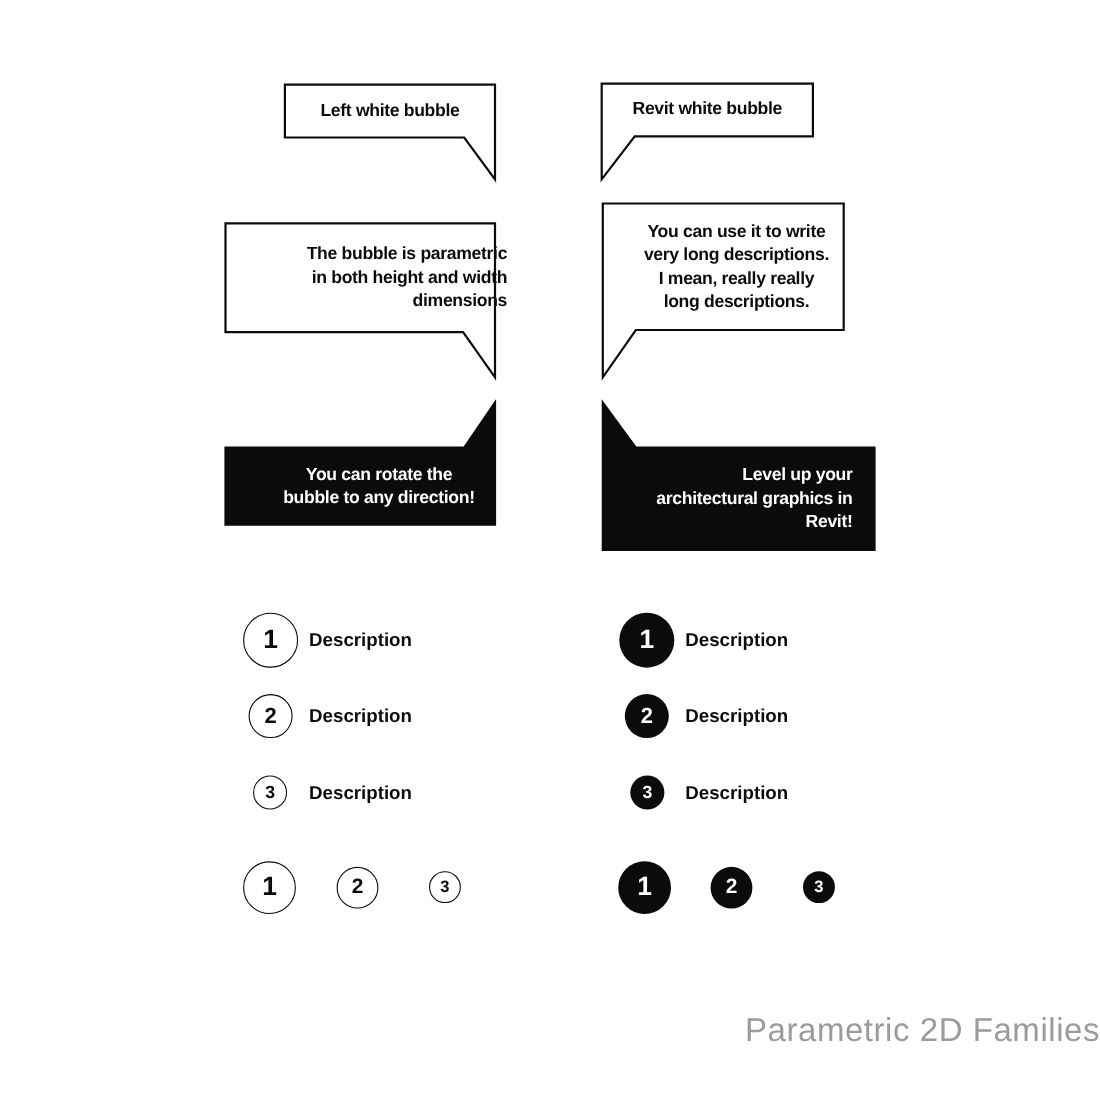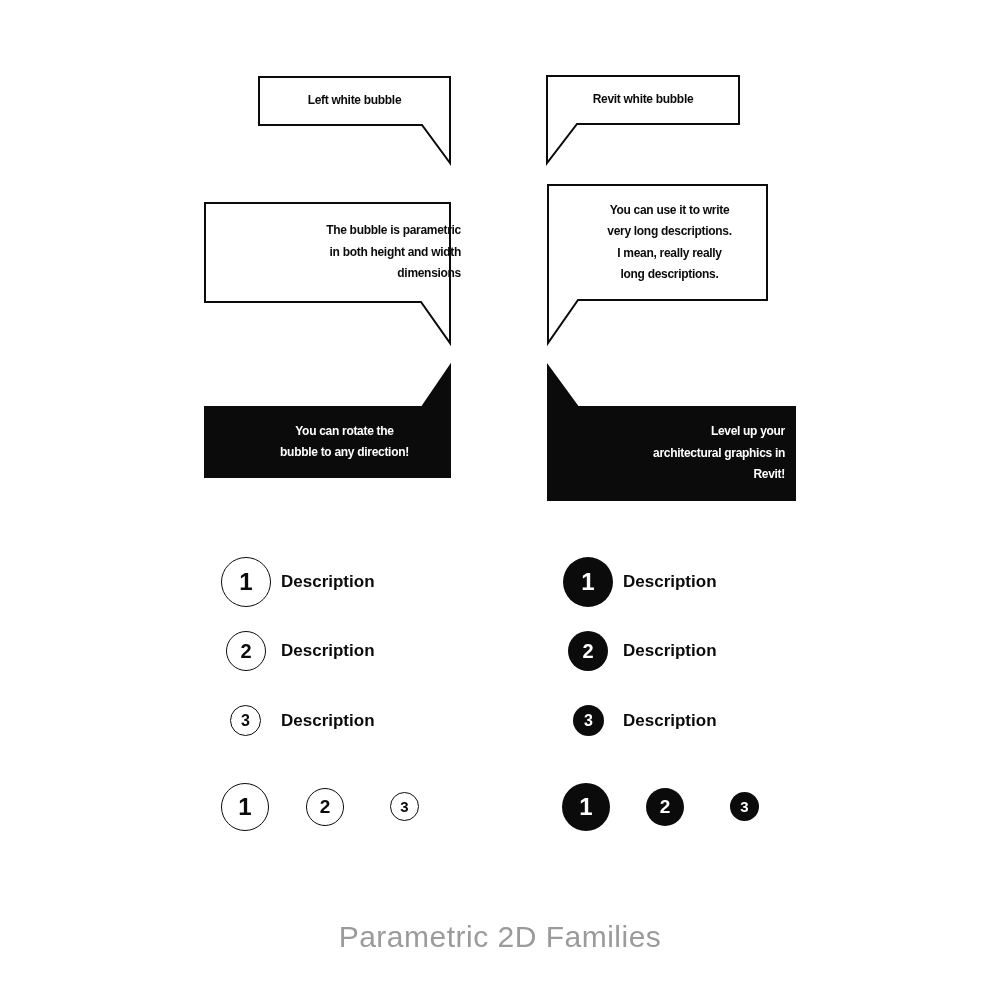--- a/index.html
+++ b/index.html
@@ -5,40 +5,40 @@
   html,body{margin:0;padding:0}
   body{
     width:1000px;height:1000px;position:relative;background:#ffffff;
     font-family:"Liberation Sans",sans-serif;overflow:hidden;
   }
   .shapes{position:absolute;left:0;top:0;width:1000px;height:1000px}
   .white-shape{fill:#ffffff;stroke:#0b0b0b;stroke-width:2;stroke-linejoin:miter}
   .black-shape{fill:#0b0b0b;stroke:#0b0b0b;stroke-width:2;stroke-linejoin:miter}
   .btext{
     position:absolute;display:flex;flex-direction:column;justify-content:center;
-    font-weight:bold;font-size:12px;line-height:21.5px;letter-spacing:-0.3px;
+    font-weight:bold;font-size:16px;line-height:21.5px;letter-spacing:-0.3px;
     color:#0b0b0b;box-sizing:border-box;
   }
   .btext.center{align-items:center;text-align:center}
   .btext.right{align-items:flex-end;text-align:right}
   .btext.left{align-items:center;text-align:left}
   .btext.on-black{color:#ffffff}
   .bline{white-space:nowrap}
   .kc{
     position:absolute;border-radius:50%;display:flex;align-items:center;justify-content:center;
     font-weight:bold;box-sizing:border-box;
   }
   .kc.outline{background:#ffffff;border:1.7px solid #0b0b0b;color:#0b0b0b}
   .kc.filled{background:#0b0b0b;color:#ffffff}
   .klabel{
     position:absolute;font-weight:bold;font-size:17px;color:#0b0b0b;
     height:28px;line-height:28px;white-space:nowrap;
   }
   .title{
-    position:absolute;left:0;top:920px;width:1000px;text-align:center;
+    position:absolute;left:0;top:920px;width:1000px;text-align:right;
     font-size:30px;font-weight:300;letter-spacing:0.5px;color:#9b9b9b;
   }
 </style>
 </head>
 <body>
 
 <div>
 
   <svg class="shapes" viewBox="0 0 1000 1000" aria-hidden="true">
     <path class="white-shape" d="M259,77 H450 V163 L422,125 H259 Z"></path>
@@ -68,21 +68,21 @@
     <div class="bline">very long descriptions.</div>
     <div class="bline">I mean, really really</div>
     <div class="bline">long descriptions.</div>
   </div>
 
   <div class="btext left on-black" style="left:205px;top:407px;width:245px;height:70px;padding-left:34px">
     <div class="bline">You can rotate the</div>
     <div class="bline">bubble to any direction!</div>
   </div>
 
-  <div class="btext right on-black" style="left:548px;top:407px;width:247px;height:93px;padding-right:10px">
+  <div class="btext right on-black" style="left:548px;top:407px;width:247px;height:93px;padding-right:20px">
     <div class="bline">Level up your</div>
     <div class="bline">architectural graphics in</div>
     <div class="bline">Revit!</div>
   </div>
 
   <div class="kc outline" style="left:221px;top:557px;width:50px;height:50px;font-size:24px">
     <span>1</span>
   </div>
   <div class="klabel" style="left:281px;top:568px">Description</div>
 

